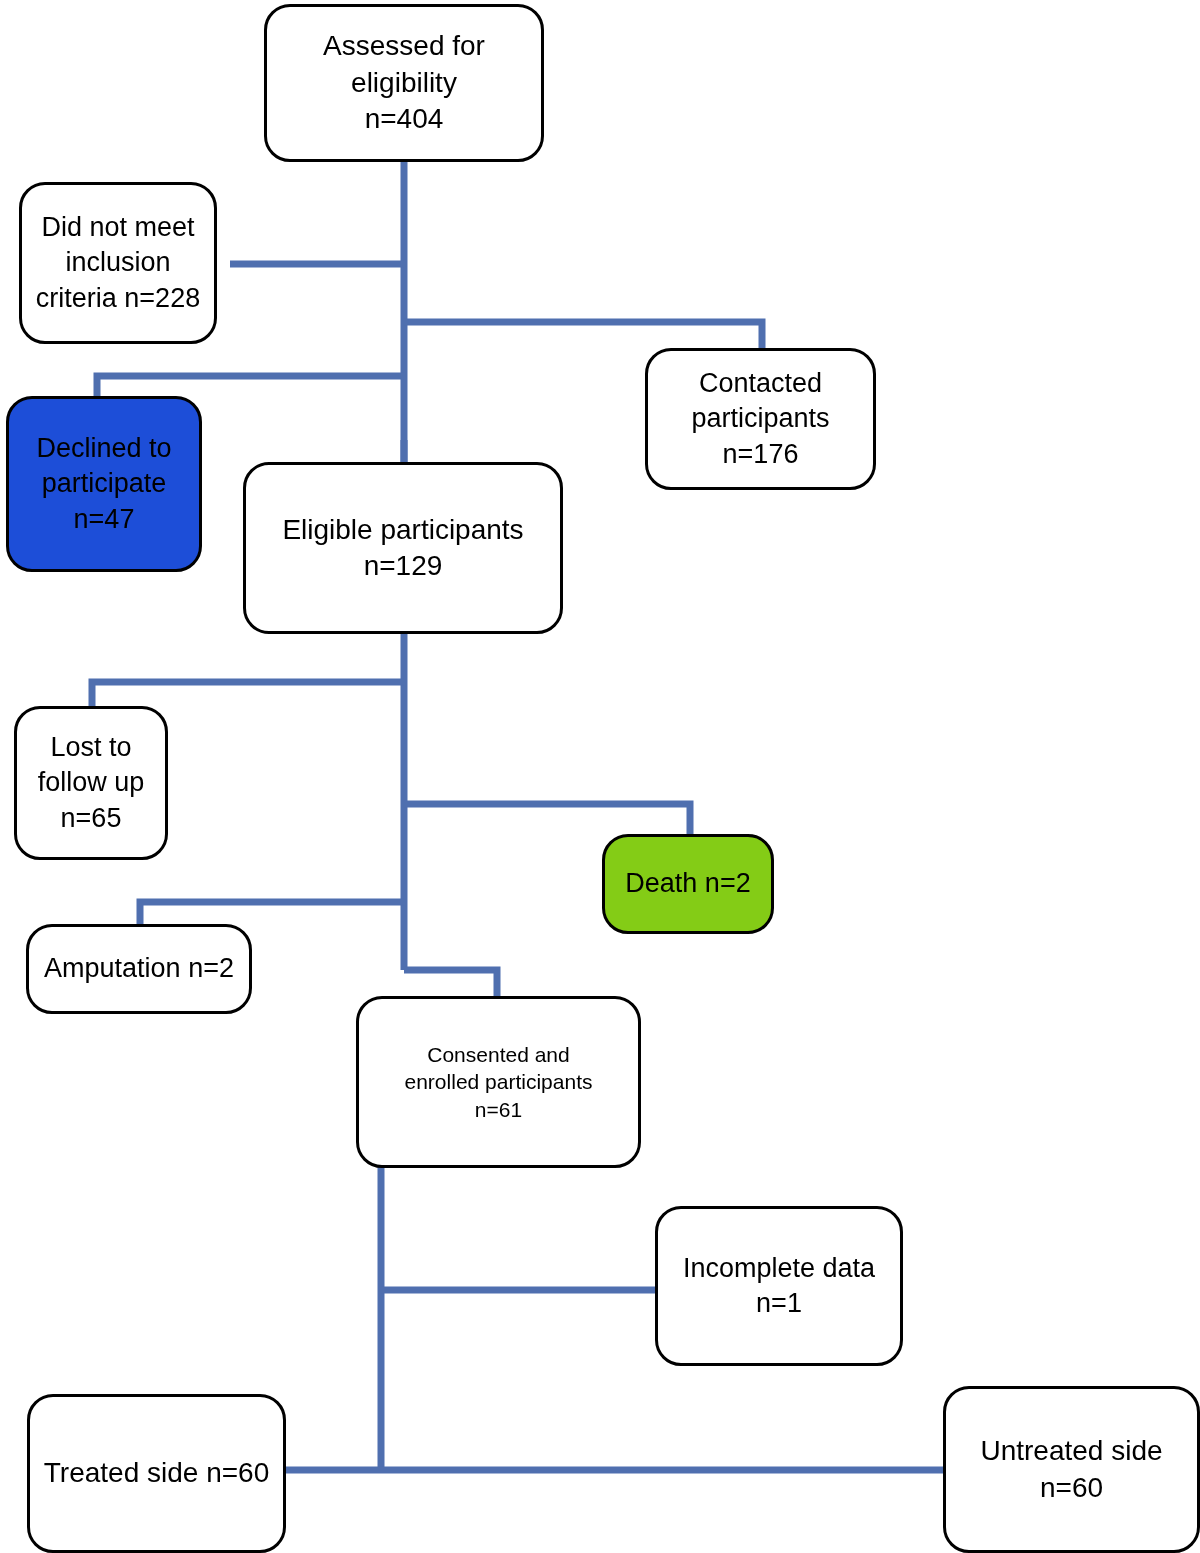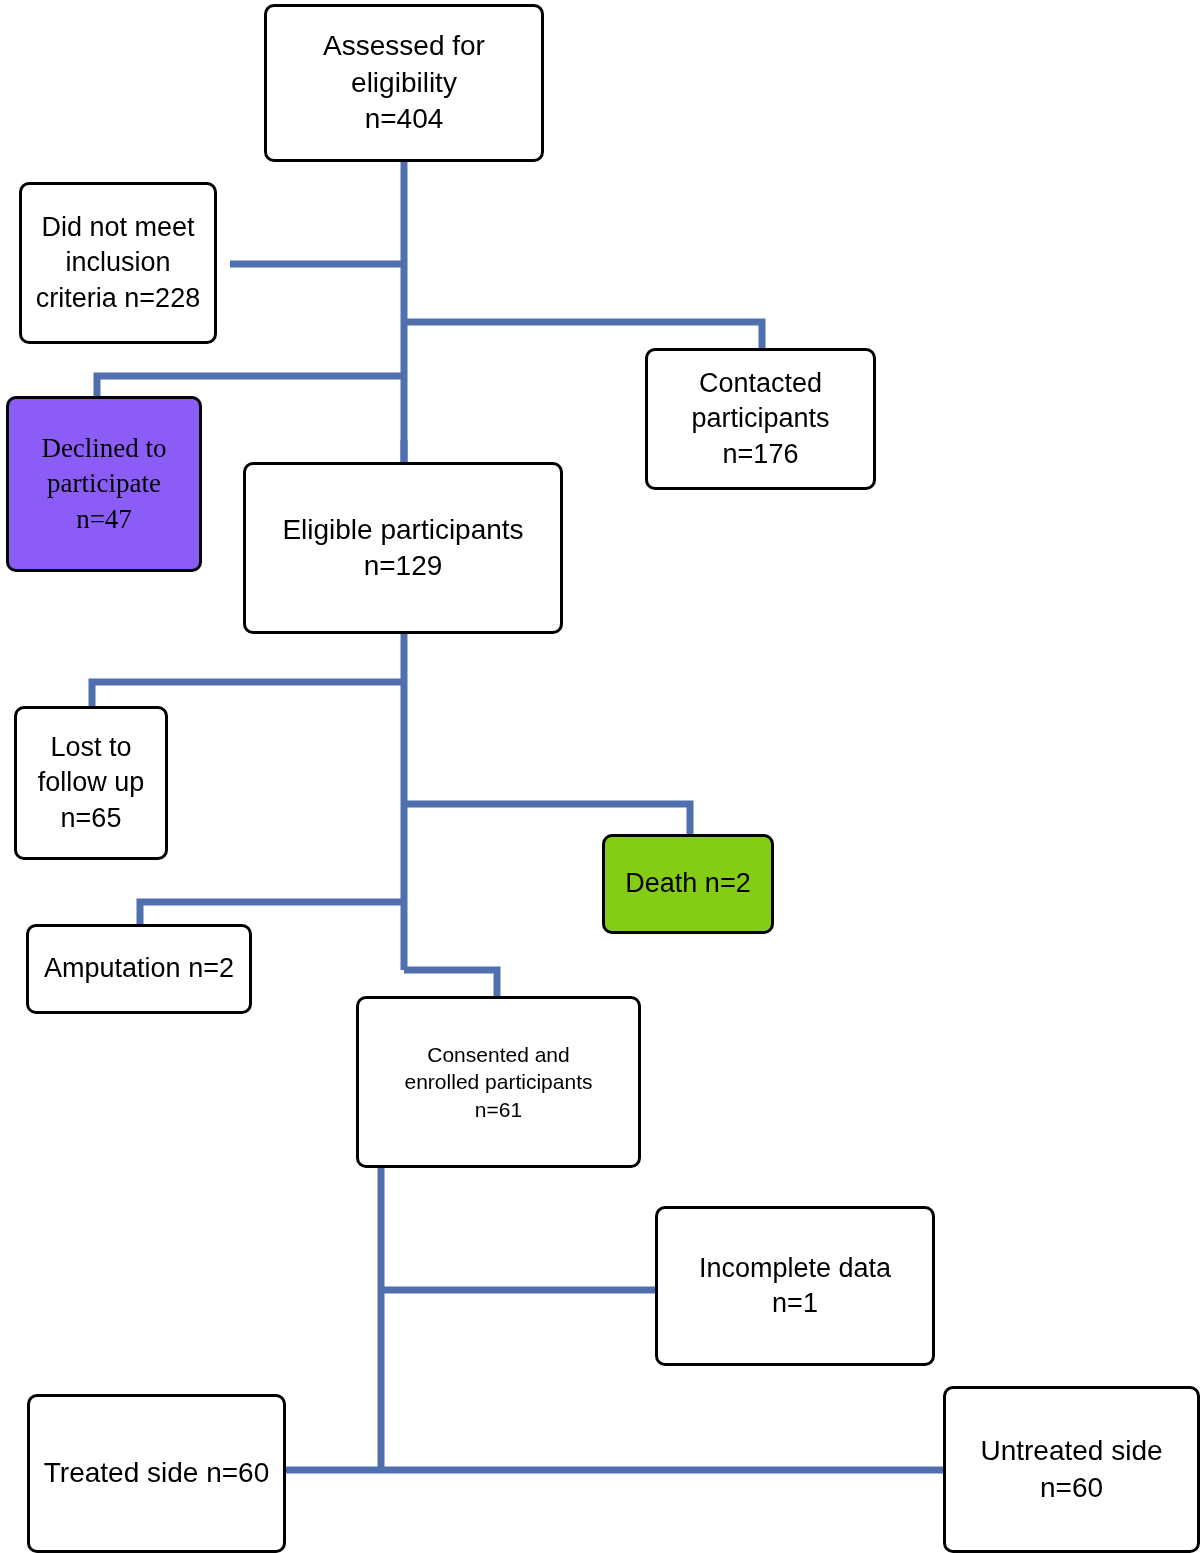--- a/index.html
+++ b/index.html
@@ -22,21 +22,21 @@
     top: 0;
     width: 1200px;
     height: 1553px;
     pointer-events: none;
   }
   .node {
     position: absolute;
     box-sizing: border-box;
     background: #ffffff;
     border: 3px solid #000000;
-    border-radius: 10px;
+    border-radius: 26px;
     display: flex;
     align-items: center;
     justify-content: center;
     text-align: center;
     color: #000000;
     font-family: "Liberation Sans", sans-serif;
     font-size: 27px;
     line-height: 1.30;
     padding: 4px 8px;
     z-index: 2;
@@ -49,21 +49,21 @@
   
   #node-assessed       { left: 264px;  top: 4px;    width: 280px; height: 158px; }
   #node-not-meet       { left: 19px;   top: 182px;  width: 198px; height: 162px; }
   #node-contacted      { left: 645px;  top: 348px;  width: 231px; height: 142px; }
   #node-declined       { left: 6px;    top: 396px;  width: 196px; height: 176px; }
   #node-eligible       { left: 243px;  top: 462px;  width: 320px; height: 172px; }
   #node-lost           { left: 14px;   top: 706px;  width: 154px; height: 154px; }
   #node-death          { left: 602px;  top: 834px;  width: 172px; height: 100px; }
   #node-amputation     { left: 26px;   top: 924px;  width: 226px; height: 90px;  }
   #node-consented      { left: 356px;  top: 996px;  width: 285px; height: 172px; }
-  #node-incomplete     { left: 655px;  top: 1206px; width: 280px; height: 160px; }
+  #node-incomplete     { left: 655px;  top: 1206px; width: 248px; height: 160px; }
   #node-treated        { left: 27px;   top: 1394px; width: 259px; height: 159px; }
   #node-untreated      { left: 943px;  top: 1386px; width: 257px; height: 167px; }
 
   #node-assessed   .node-text { font-size: 28px; }
   #node-eligible   .node-text { font-size: 28px; }
   #node-consented  .node-text { font-size: 21px; }
   #node-treated    .node-text { font-size: 28px; }
   #node-untreated  .node-text { font-size: 28px; }
   #node-incomplete .node-text { font-size: 27px; }
 </style>
@@ -115,21 +115,21 @@
 inclusion
 criteria n=228</span>
   </div>
 
   <div class="node" id="node-contacted" style="border-color: rgb(0, 0, 0); background: rgb(255, 255, 255); color: rgb(0, 0, 0);">
     <span class="node-text">Contacted
 participants
 n=176</span>
   </div>
 
-  <div class="node" id="node-declined" style="border-color: rgb(0, 0, 0); background: #8b5cf6; color: rgb(0, 0, 0); font-family: Liberation Serif, serif;">
+  <div class="node" id="node-declined" style="border-color: rgb(0, 0, 0); background: #1d4ed8; color: rgb(0, 0, 0);">
     <span class="node-text">Declined to
 participate
 n=47</span>
   </div>
 
   <div class="node" id="node-eligible" style="border-color: rgb(0, 0, 0); background: rgb(255, 255, 255); color: rgb(0, 0, 0);">
     <span class="node-text">Eligible participants
 n=129</span>
   </div>
 

